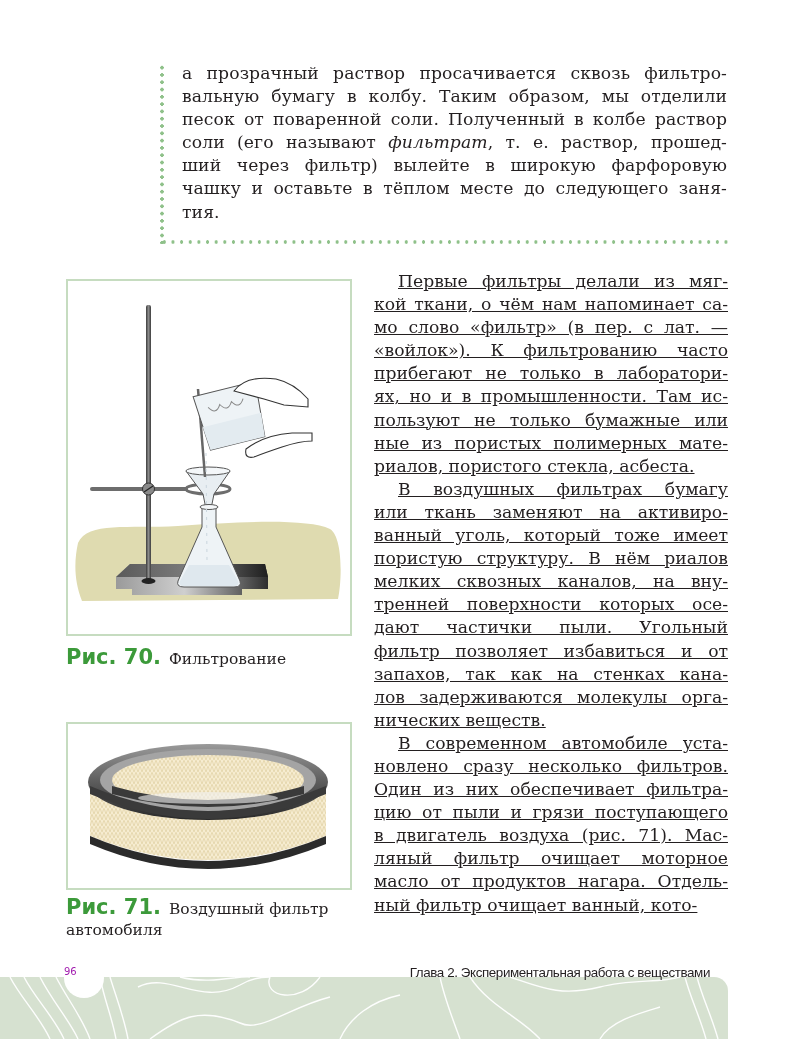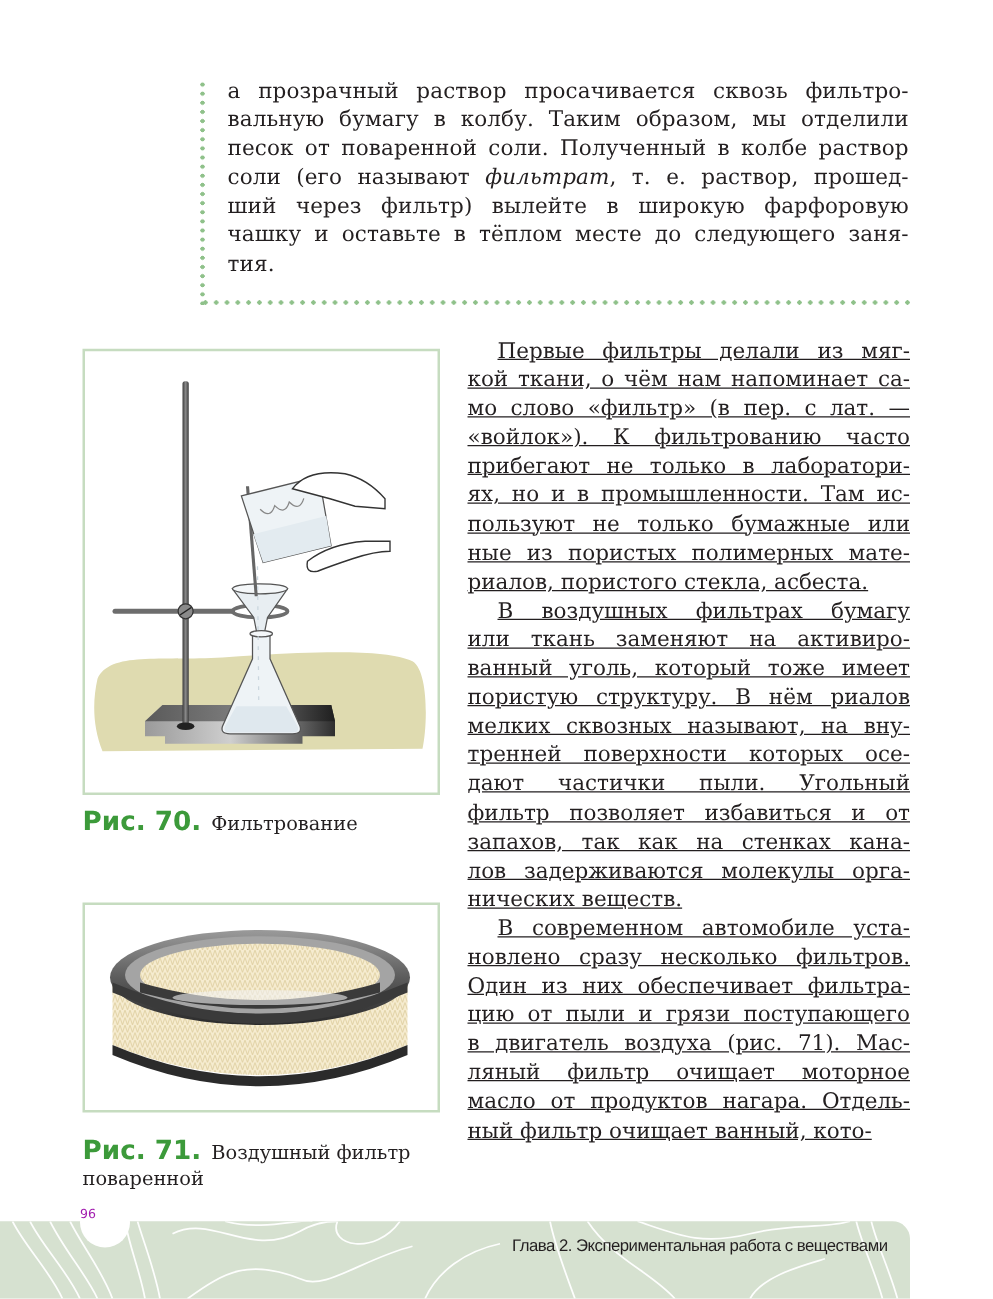--- a/index.html
+++ b/index.html
@@ -50,38 +50,38 @@
 
   .caption {
     position: absolute; left: 66px; font-size: 15.5px; line-height: 21px;
     font-family: "DejaVu Serif", "Liberation Serif", serif; color: #231f20;
   }
   .caption .fig-label {
     font-family: "DejaVu Sans", "Liberation Sans", sans-serif; font-weight: bold;
     color: #3c9a3a; font-size: 21px; margin-right: 3px;
   }
   .cap70 { top: 647px; }
-  .cap71 { top: 897px; width: 280px; margin-top: 13px; }
+  .cap71 { top: 897px; width: 280px; }
 
   
   .footer-band {
     position: absolute; left: 0; top: 977px; width: 728px; height: 62px;
     background: #d6e1d0; border-top-right-radius: 14px; overflow: hidden;
   }
   .footer-band svg { position: absolute; left: 0; top: 0; }
   .page-num-bubble {
     position: absolute; left: 64px; top: 958px; width: 40px; height: 40px;
     border-radius: 50%; background: #ffffff;
   }
   .page-num {
     position: absolute; left: 64px; top: 966px; width: 40px; text-align: left;
     font-family: "DejaVu Sans", "Liberation Sans", sans-serif; font-size: 10px; color: #a21caf;
   }
   .chapter-title {
-    position: absolute; right: 84px; top: 989px;
+    position: absolute; right: 84px; top: 965px;
     font-family: "DejaVu Sans Mono", "Liberation Sans", sans-serif; font-size: 13.4px;
     letter-spacing: -0.4px; color: #231f20; font-family: "Liberation Sans", sans-serif;
   }
 </style>
 </head>
 <body>
 
 <div class="dots-left"></div>
 <div class="dots-bottom"></div>
 <div class="boxed">
@@ -181,41 +181,41 @@
     <ellipse cx="140" cy="56" rx="96" ry="25" fill="url(#pleats)"></ellipse>
     <path d="M44 62 Q 140 90 236 62 L 236 70 Q 140 96 44 70 Z" fill="#3a3a3a"></path>
     <ellipse cx="140" cy="74" rx="70" ry="6" fill="#f2f2f2" opacity="0.6"></ellipse>
 
     <path d="M22 62 Q 140 112 258 62 L 258 70 Q 140 120 22 70 Z" fill="#3a3a3a"></path>
   </svg>
 </div>
 <div class="caption cap71">
   <span class="fig-label">Рис. 71.</span>
   <span>Воздушный фильтр</span><br>
-  <span>поваренной</span>
+  <span>автомобиля</span>
 </div>
 
 <div class="body-col">
   <div id="p0">
       <span class="line indent">Первые фильтры делали из мяг-</span>
       <span class="line">кой ткани, о чём нам напоминает са-</span>
       <span class="line">мо слово «фильтр» (в пер. с лат. —</span>
       <span class="line">«войлок»). К фильтрованию часто</span>
       <span class="line">прибегают не только в лаборатори-</span>
       <span class="line">ях, но и в промышленности. Там ис-</span>
       <span class="line">пользуют не только бумажные или</span>
       <span class="line">ные из пористых полимерных мате-</span>
       <span class="line last">риалов, пористого стекла, асбеста.</span>
     </div>
   <div id="p1">
       <span class="line indent">В воздушных фильтрах бумагу</span>
       <span class="line">или ткань заменяют на активиро-</span>
       <span class="line">ванный уголь, который тоже имеет</span>
       <span class="line">пористую структуру. В нём риалов</span>
-      <span class="line">мелких сквозных называют, на вну-</span>
+      <span class="line">мелких сквозных каналов, на вну-</span>
       <span class="line">тренней поверхности которых осе-</span>
       <span class="line">дают частички пыли. Угольный</span>
       <span class="line">фильтр позволяет избавиться и от</span>
       <span class="line">запахов, так как на стенках кана-</span>
       <span class="line">лов задерживаются молекулы орга-</span>
       <span class="line last">нических веществ.</span>
     </div>
   <div id="p2">
       <span class="line indent">В современном автомобиле уста-</span>
       <span class="line">новлено сразу несколько фильтров.</span>

